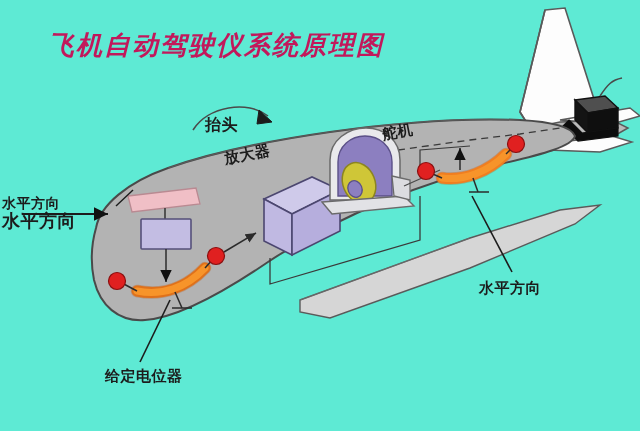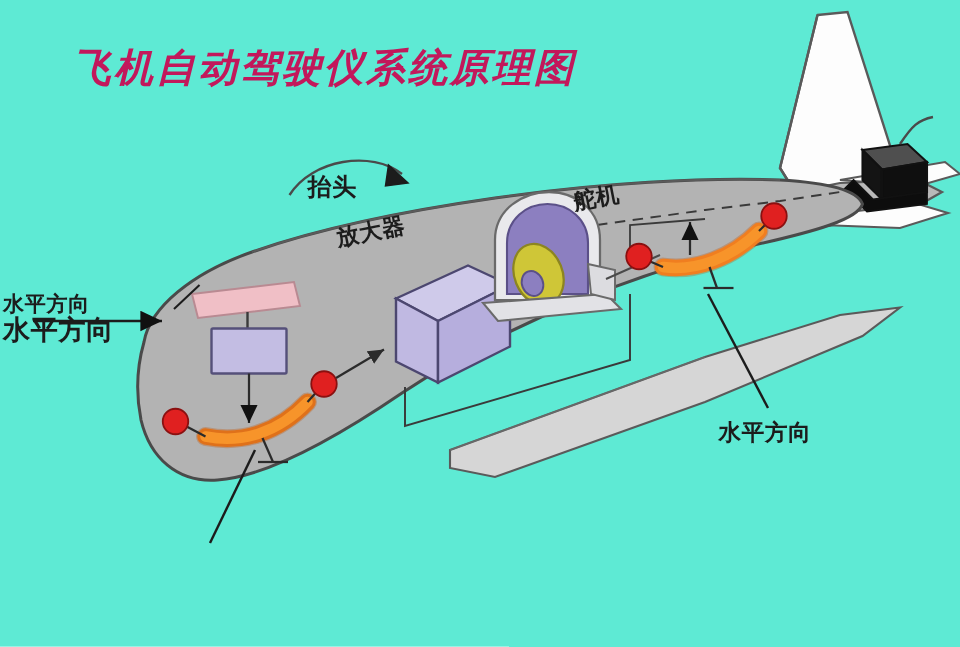--- a/index.html
+++ b/index.html
@@ -191,14 +191,15 @@
   </svg>
 
   <div id="page-title">飞机自动驾驶仪系统原理图</div>
 
   <div class="lbl" id="lbl-gyro">水平方向</div>
   <div class="lbl" id="lbl-horiz">水平方向</div>
   <div class="lbl" id="lbl-pitchup">抬头</div>
   <div class="lbl" id="lbl-amp">放大器</div>
   <div class="lbl" id="lbl-servo">舵机</div>
   <div class="lbl" id="lbl-feedpot">水平方向</div>
+  <div class="lbl" id="lbl-setpot">给定电位器</div>
 
 </div>
 
 </body></html>

